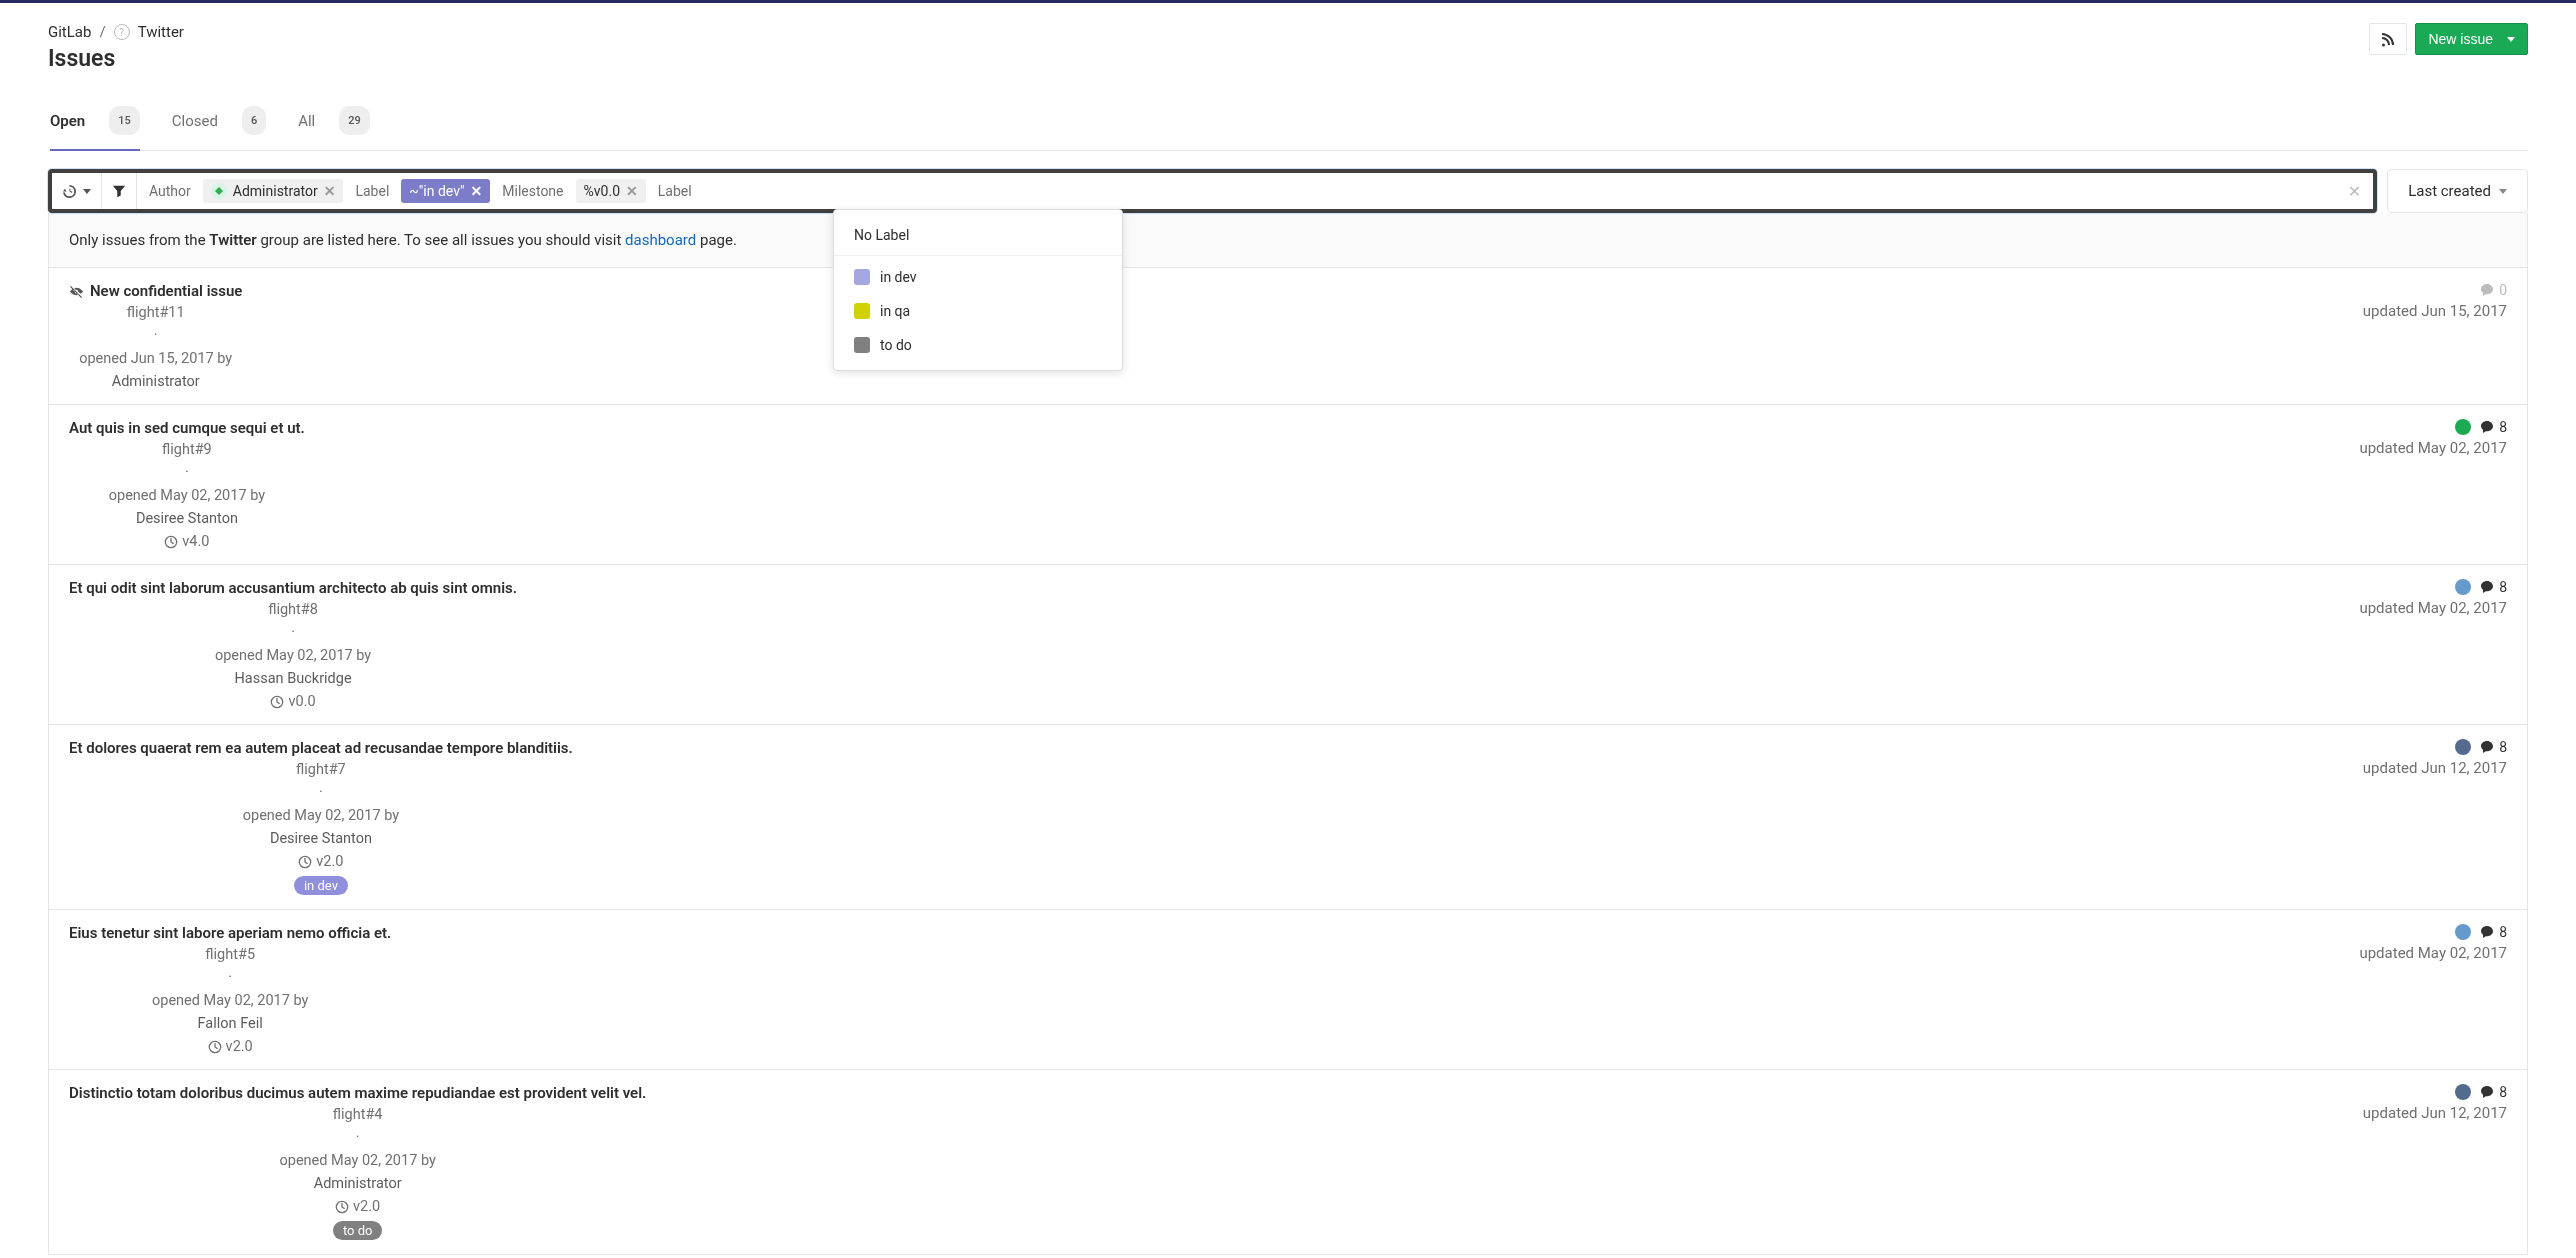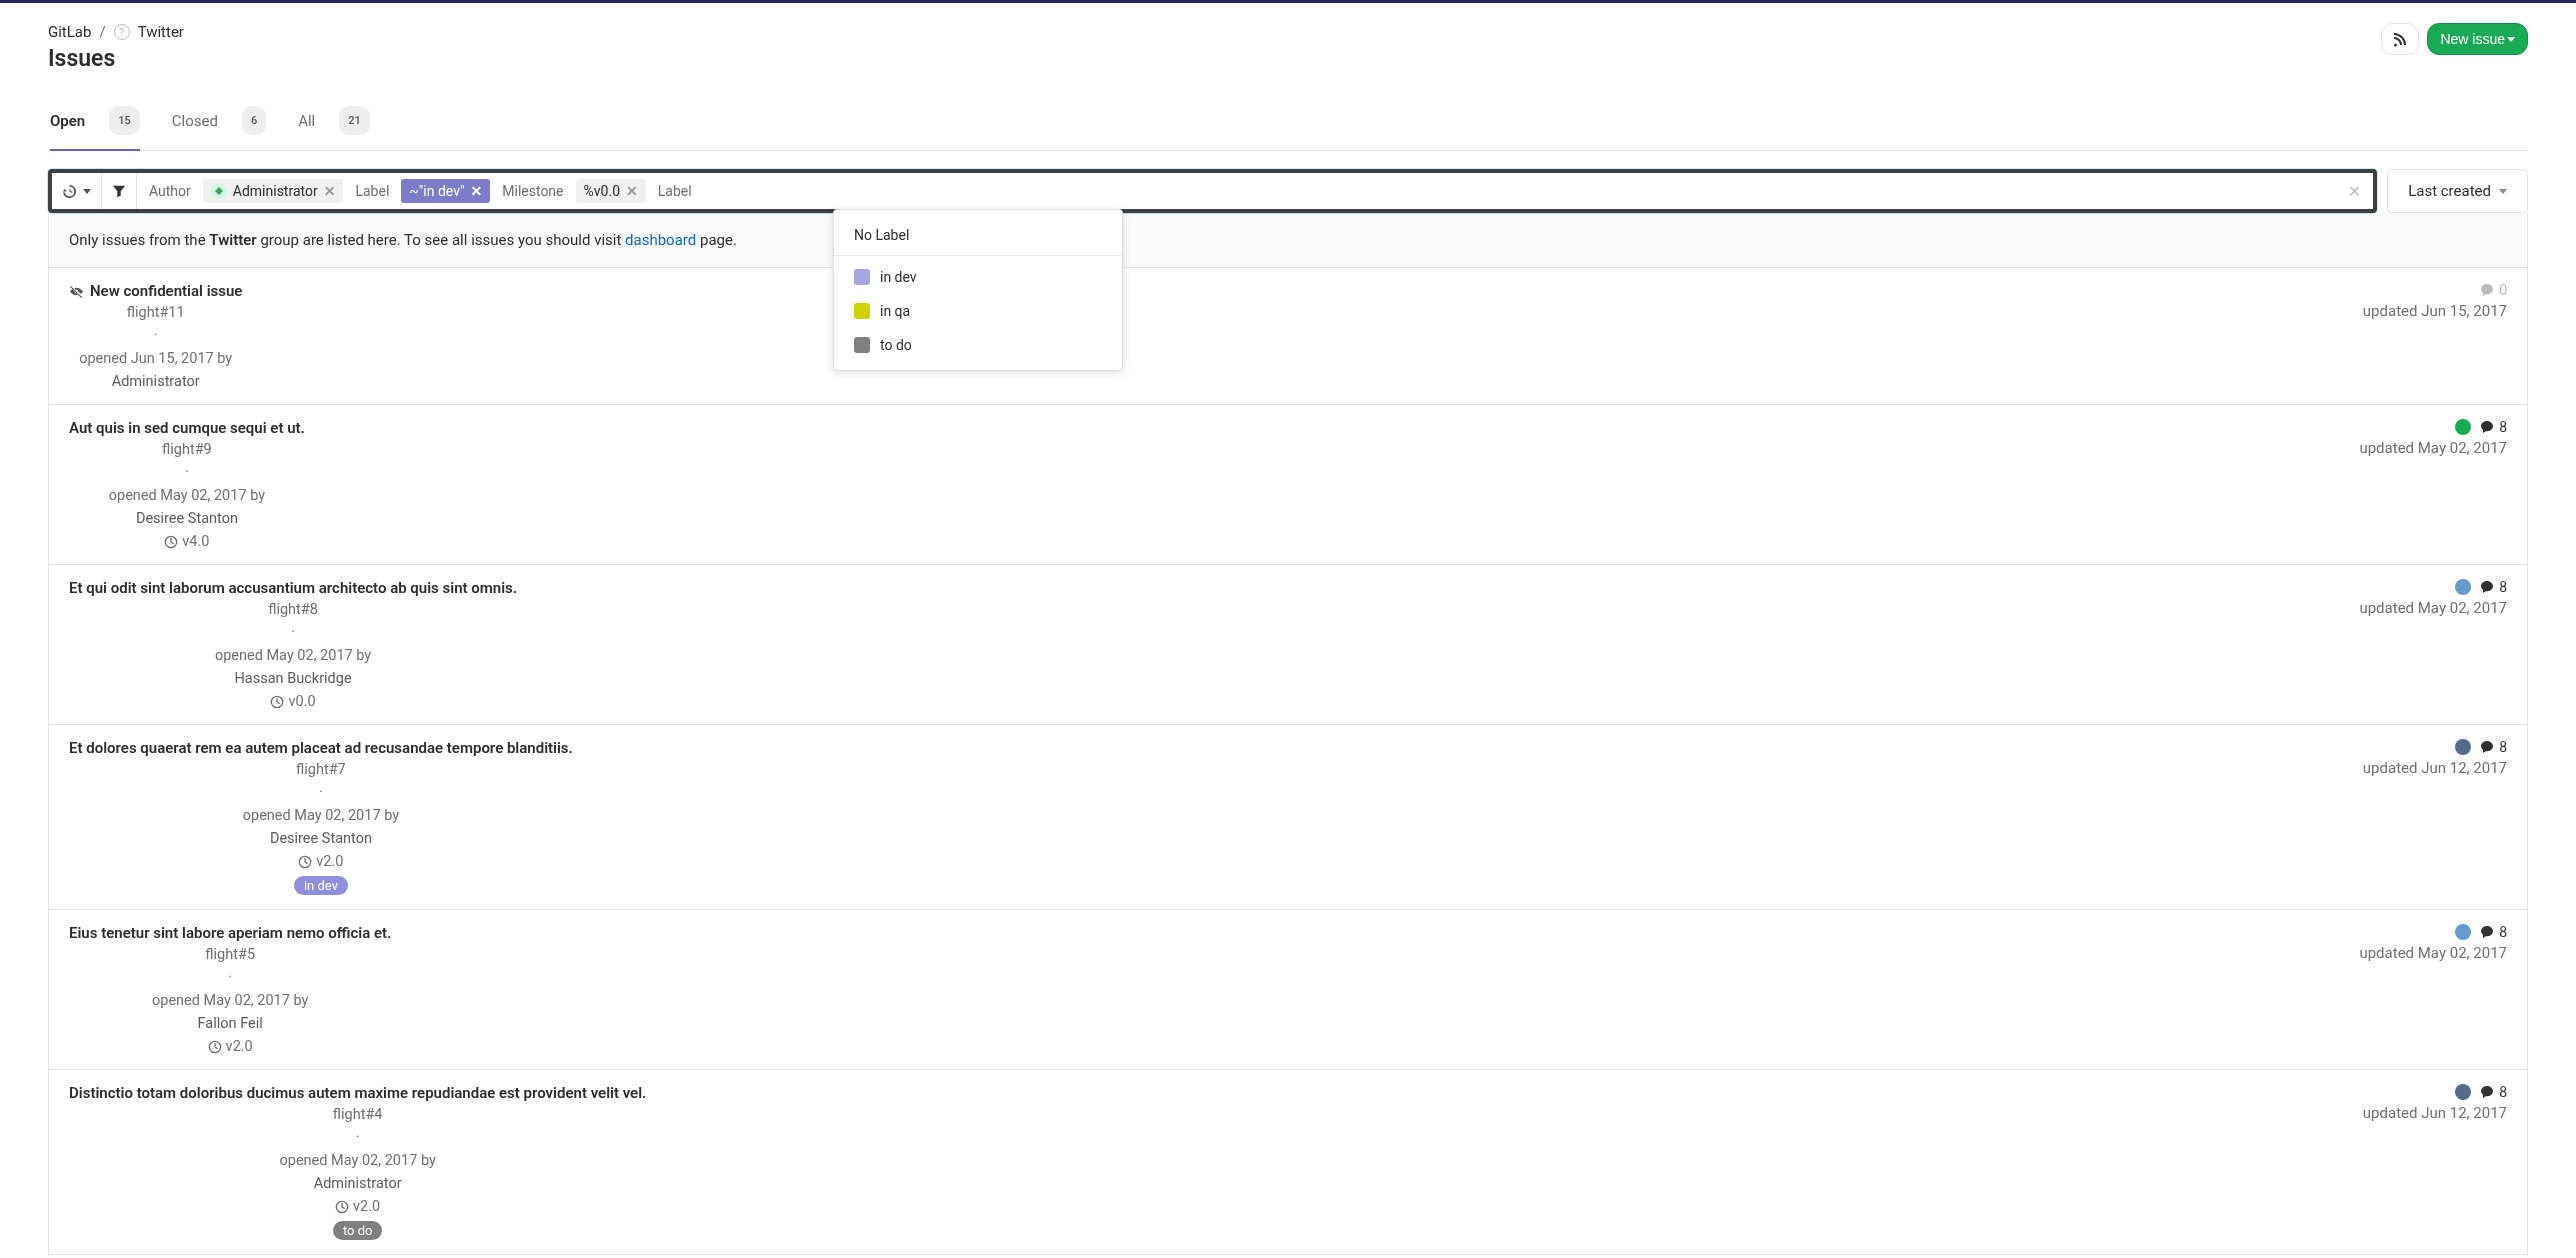--- a/index.html
+++ b/index.html
@@ -4,21 +4,21 @@
 <style>
 * { box-sizing: border-box; margin: 0; padding: 0; }
 body { font-family: -apple-system, BlinkMacSystemFont, "Segoe UI", Roboto, sans-serif; font-size: 14px; color: #2e2e2e; background: #fff; border-top: 3px solid #292961; }
 .container { padding: 20px 48px 0; }
 .breadcrumb { display: flex; align-items: center; gap: 8px; font-size: 15px; color: #707070; }
 .breadcrumb a { color: #2e2e2e; text-decoration: none; }
 .bc-icon { width: 16px; height: 16px; border: 1px solid #bbb; border-radius: 50%; display: inline-flex; align-items: center; justify-content: center; font-size: 10px; color: #bbb; }
 .header-row { display: flex; justify-content: space-between; align-items: flex-start; margin-bottom: 20px; }
 .page-title { font-size: 23px; font-weight: 600; margin-top: 4px; }
 .header-actions { display: flex; gap: 8px; }
-.btn { display: inline-flex; align-items: center; gap: 2px; padding: 7px 12px; border: 1px solid #e5e5e5; border-radius: 12px; background: #fff; font-size: 14px; cursor: pointer; justify-content: space-between; }
+.btn { display: inline-flex; align-items: center; gap: 14px; padding: 7px 12px; border: 1px solid #e5e5e5; border-radius: 2px; background: #fff; font-size: 14px; cursor: pointer; justify-content: space-between; }
 .btn-rss { padding: 7px 10px; }
 .btn-success { background: #1aaa55; border-color: #168f48; color: #fff; font-weight: 500; }
 .caret { width: 0; height: 0; border-left: 4px solid transparent; border-right: 4px solid transparent; border-top: 5px solid currentColor; }
 .tabs { display: flex; gap: 32px; border-bottom: 1px solid #e5e5e5; padding: 0 2px; }
 .tab { display: flex; align-items: center; gap: 24px; padding: 14px 0; color: #707070; cursor: pointer; border-bottom: 2px solid transparent; margin-bottom: -1px; font-size: 15px; }
 .tab.active { color: #2e2e2e; font-weight: 600; border-bottom-color: #6666c4; }
 .badge { background: #eee; border-radius: 10px; padding: 8px 9px; font-size: 11px; color: #555; font-weight: 500; }
 .filter-row { display: flex; gap: 10px; margin-top: 18px; align-items: stretch; position: relative; }
 .filter-bar { flex: 1; display: flex; border: 4px solid #404040; border-radius: 4px; background: #fff; overflow: visible; position: relative; box-shadow: 0 0 0 1px rgba(31,117,203,.2); }
 .fb-segment { display: flex; align-items: center; padding: 0 10px; border-right: 1px solid #e5e5e5; cursor: pointer; }
@@ -85,21 +85,21 @@
       <div class="tab active">
         <span>Open</span>
         <span class="badge">15</span>
       </div>
       <div class="tab">
         <span>Closed</span>
         <span class="badge">6</span>
       </div>
       <div class="tab">
         <span>All</span>
-        <span class="badge">21</span>
+        <span class="badge">29</span>
       </div>
     </div>
 
   <div class="filter-row">
     <div class="filter-bar">
       <div class="fb-segment fb-history">
         <svg width="15" height="15" viewBox="0 0 16 16">
             <path fill="#555" d="M8 3a5 5 0 1 1-4.9 6H1.05A7 7 0 1 0 8 1v2zm0 2v3l2.5 1.5.75-1.3L9 7.4V5H8zM3 5l-2 3h4L3 5z"></path>
           </svg>
         <span class="caret" style="border-top-color:#555"></span>

